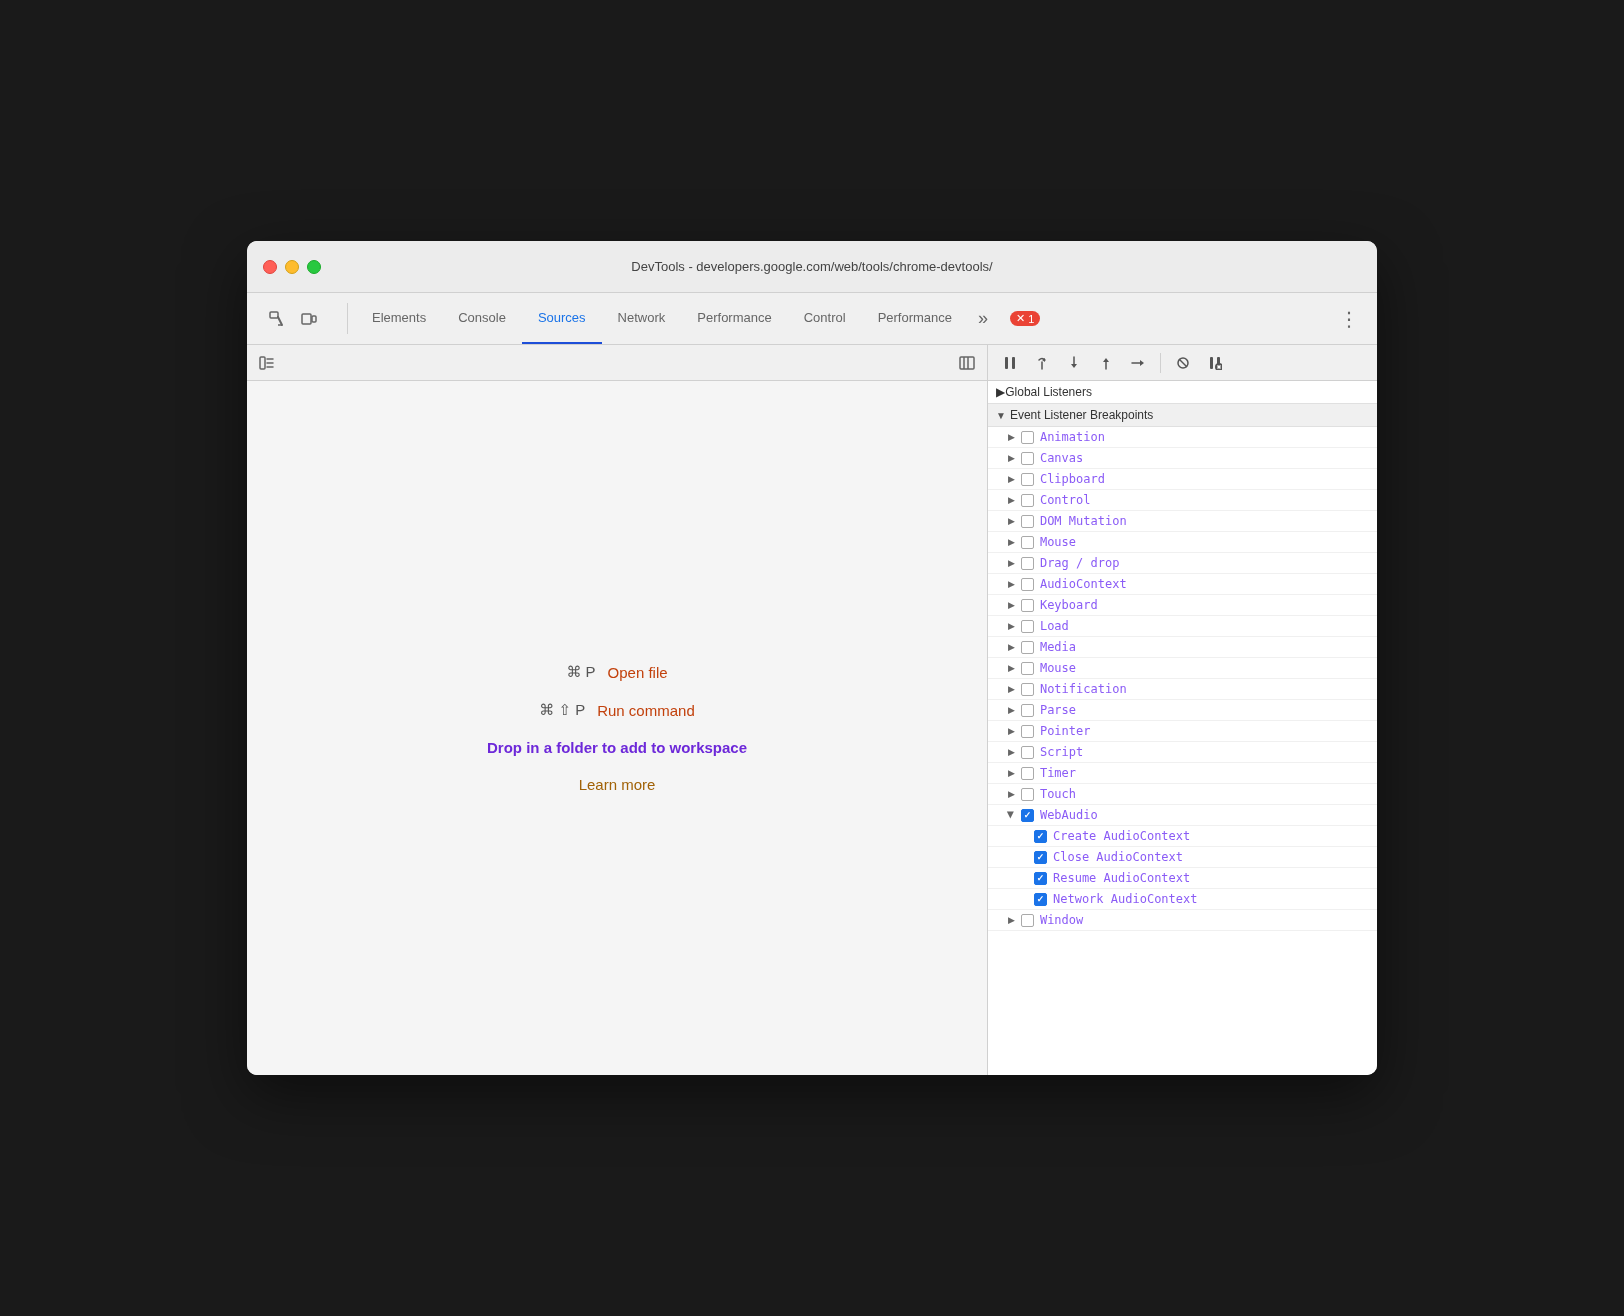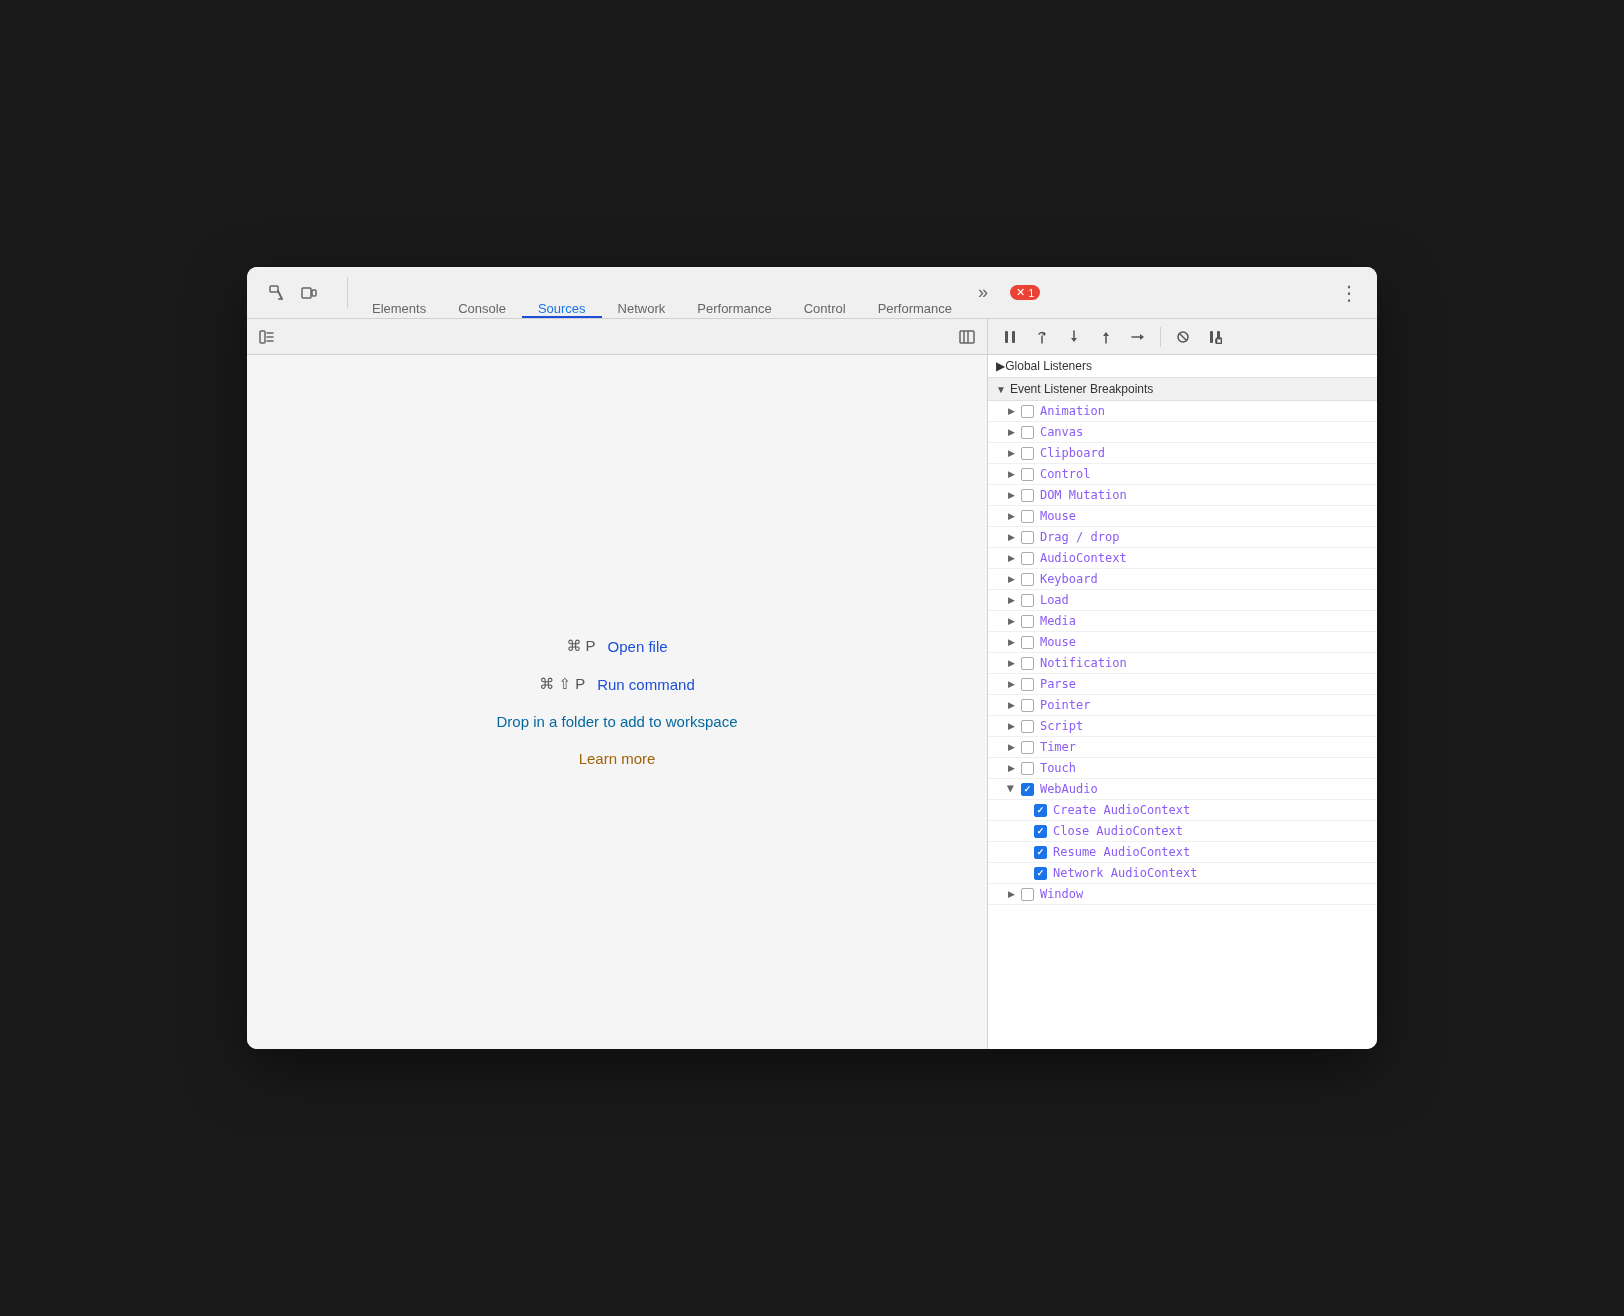--- a/index.html
+++ b/index.html
@@ -80,21 +80,21 @@
       font-size: 14px;
     }
     .tab-separator {
       width: 1px;
       background: #d0d0d0;
       margin: 10px 8px;
     }
     .tab {
       padding: 0 16px;
       display: flex;
-      align-items: flex-end;
+      align-items: center;
       font-size: 13px;
       color: #666;
       cursor: pointer;
       border-bottom: 2px solid transparent;
       position: relative;
       white-space: nowrap;
     }
     .tab.active {
       color: #1a73e8;
       border-bottom: 2px solid #1d4ed8;
@@ -176,25 +176,26 @@
       gap: 12px;
       font-size: 15px;
       color: #555;
     }
     .shortcut-key {
       font-size: 15px;
       color: #555;
     }
     .shortcut-label {
       font-size: 15px;
-      color: #1d4ed8;
+      color: #c2410c;
     }
     .drop-text {
       font-size: 15px;
-      color: #0369a1;
+      color: #6d28d9;
+      font-weight: bold;
     }
     .learn-more-link {
       color: #a16207;
       text-decoration: none;
       font-size: 15px;
       cursor: pointer;
     }
     
     .right-panel {
       width: 390px;
@@ -310,20 +311,28 @@
       font-size: 12px;
       color: #333;
       font-weight: 500;
     }
   </style>
 </head>
 <body>
 
 <div class="window">
 
+  <div class="titlebar">
+    <div class="traffic-lights">
+      <div class="traffic-light tl-red"></div>
+      <div class="traffic-light tl-yellow"></div>
+      <div class="traffic-light tl-green"></div>
+    </div>
+    <div class="titlebar-title">DevTools - developers.google.com/web/tools/chrome-devtools/</div>
+  </div>
 
   <div class="tabbar">
     <div class="tab-icons">
       <button class="tab-icon-btn">
         <svg width="16" height="16" viewBox="0 0 16 16" fill="none">
           <rect x="1" y="1" width="8" height="6" rx="1" stroke="#666" stroke-width="1.5" fill="none"></rect>
           <path d="M9 6 L13 14" stroke="#666" stroke-width="2" stroke-linecap="round"></path>
           <line x1="9" y1="14" x2="13" y2="14" stroke="#666" stroke-width="1.5"></line>
         </svg>
       </button>

